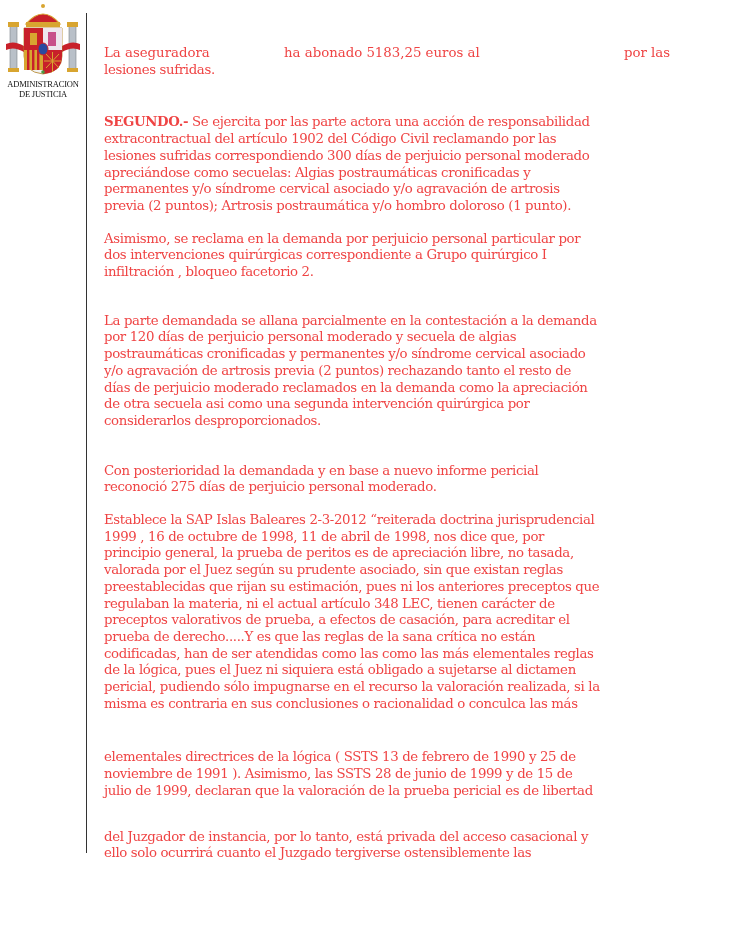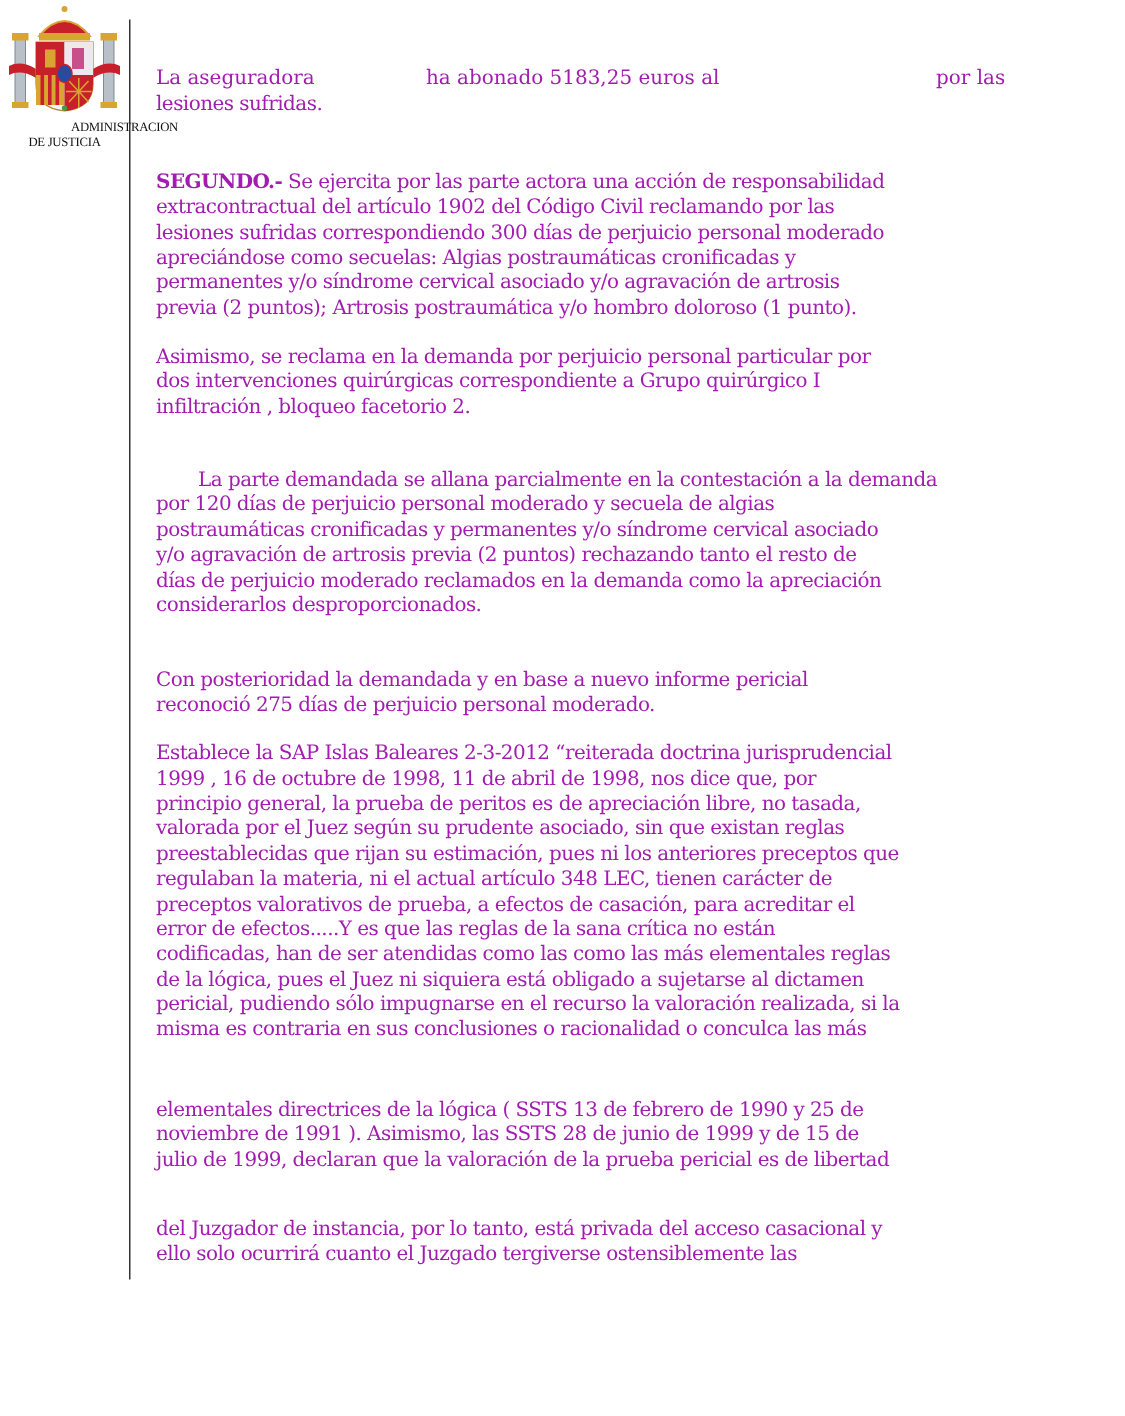--- a/index.html
+++ b/index.html
@@ -3,27 +3,27 @@
 <meta charset="utf-8">
 <style>
   html, body { margin: 0; padding: 0; background: #ffffff; }
   body { width: 750px; height: 944px; position: relative; overflow: hidden; }
   .page { position: absolute; left: 0; top: 0; width: 750px; height: 944px; background: #fff; }
 
   .logo { position: absolute; left: 0; top: 0; width: 86px; height: 100px; }
   .logo svg { position: absolute; left: 4px; top: 2px; }
   .logo-text { position: absolute; left: 0; width: 86px; text-align: center;
     font-family: "Liberation Serif", serif; font-size: 8.5px; line-height: 10px; color: #111; letter-spacing: -0.2px; }
-  .logo-text.l1 { top: 79px; margin-left: 40px; }
+  .logo-text.l1 { top: 79px; }
   .logo-text.l2 { top: 89px; }
 
   .vrule { position: absolute; left: 86px; top: 13px; width: 1px; height: 840px; background: #333; }
 
   .body { position: absolute; left: 104px; top: 45px; width: 572px;
-    font-family: "DejaVu Serif", serif; font-size: 13.3px; line-height: 16.7px; color: #a21caf; }
+    font-family: "DejaVu Serif", serif; font-size: 13.3px; line-height: 16.7px; color: #ef4444; }
   .p { text-align: justify; margin: 0; letter-spacing: -0.35px; word-spacing: 0px; }
   .p .line { display: block; text-align: justify; text-align-last: justify; white-space: nowrap; }
   .p .line.last { text-align-last: left; }
 
   .l-first { position: relative; display: block; white-space: nowrap; height: 16.7px; }
   .l-first span { position: absolute; top: 0; }
   .redact { position: absolute; top: 0; height: 16px; background: #fff; }
 
   b.lead { font-weight: bold; }
 </style>
@@ -96,42 +96,43 @@
       <span class="line last">previa (2 puntos); Artrosis postraumática y/o hombro doloroso (1 punto).</span>
     </div>
 
     <div class="p" style="margin-bottom:32px;">
       <span class="line" style="word-spacing: 0px; text-align-last: left;">Asimismo, se reclama en la demanda por perjuicio personal particular por</span>
       <span class="line" style="word-spacing: 0px; text-align-last: left;">dos intervenciones quirúrgicas correspondiente a Grupo quirúrgico I</span>
       <span class="line last">infiltración , bloqueo facetorio 2.</span>
     </div>
 
     <div class="p" style="margin-bottom:33px;">
-      <span class="line" style="word-spacing: 0px; text-align-last: left; margin-left: 28px;">La parte demandada se allana parcialmente en la contestación a la demanda</span>
+      <span class="line" style="word-spacing: 0px; text-align-last: left;">La parte demandada se allana parcialmente en la contestación a la demanda</span>
       <span class="line" style="word-spacing: 0px; text-align-last: left;">por 120 días de perjuicio personal moderado y secuela de algias</span>
       <span class="line" style="word-spacing: 0px; text-align-last: left;">postraumáticas cronificadas y permanentes y/o síndrome cervical asociado</span>
       <span class="line" style="word-spacing: 0px; text-align-last: left;">y/o agravación de artrosis previa (2 puntos) rechazando tanto el resto de</span>
       <span class="line" style="word-spacing: 0px; text-align-last: left;">días de perjuicio moderado reclamados en la demanda como la apreciación</span>
+      <span class="line" style="word-spacing: 0px; text-align-last: left;">de otra secuela asi como una segunda intervención quirúrgica por</span>
       <span class="line last">considerarlos desproporcionados.</span>
     </div>
 
     <div class="p" style="margin-bottom:16px;">
       <span class="line" style="word-spacing: 0px; text-align-last: left;">Con posterioridad la demandada y en base a nuevo informe pericial</span>
       <span class="line last">reconoció 275 días de perjuicio personal moderado.</span>
     </div>
 
     <div class="p">
       <span class="line" style="word-spacing: 0px; text-align-last: left;">Establece la SAP Islas Baleares 2-3-2012 “reiterada doctrina jurisprudencial</span>
       <span class="line" style="word-spacing: 0px; text-align-last: left;">1999 , 16 de octubre de 1998, 11 de abril de 1998, nos dice que, por</span>
       <span class="line" style="word-spacing: 0px; text-align-last: left;">principio general, la prueba de peritos es de apreciación libre, no tasada,</span>
       <span class="line" style="word-spacing: 0px; text-align-last: left;">valorada por el Juez según su prudente asociado, sin que existan reglas</span>
       <span class="line" style="word-spacing: 0px; text-align-last: left;">preestablecidas que rijan su estimación, pues ni los anteriores preceptos que</span>
       <span class="line" style="word-spacing: 0px; text-align-last: left;">regulaban la materia, ni el actual artículo 348 LEC, tienen carácter de</span>
       <span class="line" style="word-spacing: 0px; text-align-last: left;">preceptos valorativos de prueba, a efectos de casación, para acreditar el</span>
-      <span class="line" style="word-spacing: 0px; text-align-last: left;">error de efectos.....Y es que las reglas de la sana crítica no están</span>
+      <span class="line" style="word-spacing: 0px; text-align-last: left;">prueba de derecho.....Y es que las reglas de la sana crítica no están</span>
       <span class="line" style="word-spacing: 0px; text-align-last: left;">codificadas, han de ser atendidas como las como las más elementales reglas</span>
       <span class="line" style="word-spacing: 0px; text-align-last: left;">de la lógica, pues el Juez ni siquiera está obligado a sujetarse al dictamen</span>
       <span class="line" style="word-spacing: 0px; text-align-last: left;">pericial, pudiendo sólo impugnarse en el recurso la valoración realizada, si la</span>
       <span class="line" style="word-spacing: 0px; text-align-last: left;">misma es contraria en sus conclusiones o racionalidad o conculca las más</span>
       <span class="line" style="word-spacing: 0px; text-align-last: left; margin-top: 37px;">elementales directrices de la lógica ( SSTS 13 de febrero de 1990 y 25 de</span>
       <span class="line" style="word-spacing: 0px; text-align-last: left;">noviembre de 1991 ). Asimismo, las SSTS 28 de junio de 1999 y de 15 de</span>
       <span class="line" style="word-spacing: 0px; text-align-last: left;">julio de 1999, declaran que la valoración de la prueba pericial es de libertad</span>
       <span class="line" style="word-spacing: 0px; text-align-last: left; margin-top: 29px;">del Juzgador de instancia, por lo tanto, está privada del acceso casacional y</span>
       <span class="line" style="word-spacing: 0px; text-align-last: left;">ello solo ocurrirá cuanto el Juzgado tergiverse ostensiblemente las</span>
     </div>

